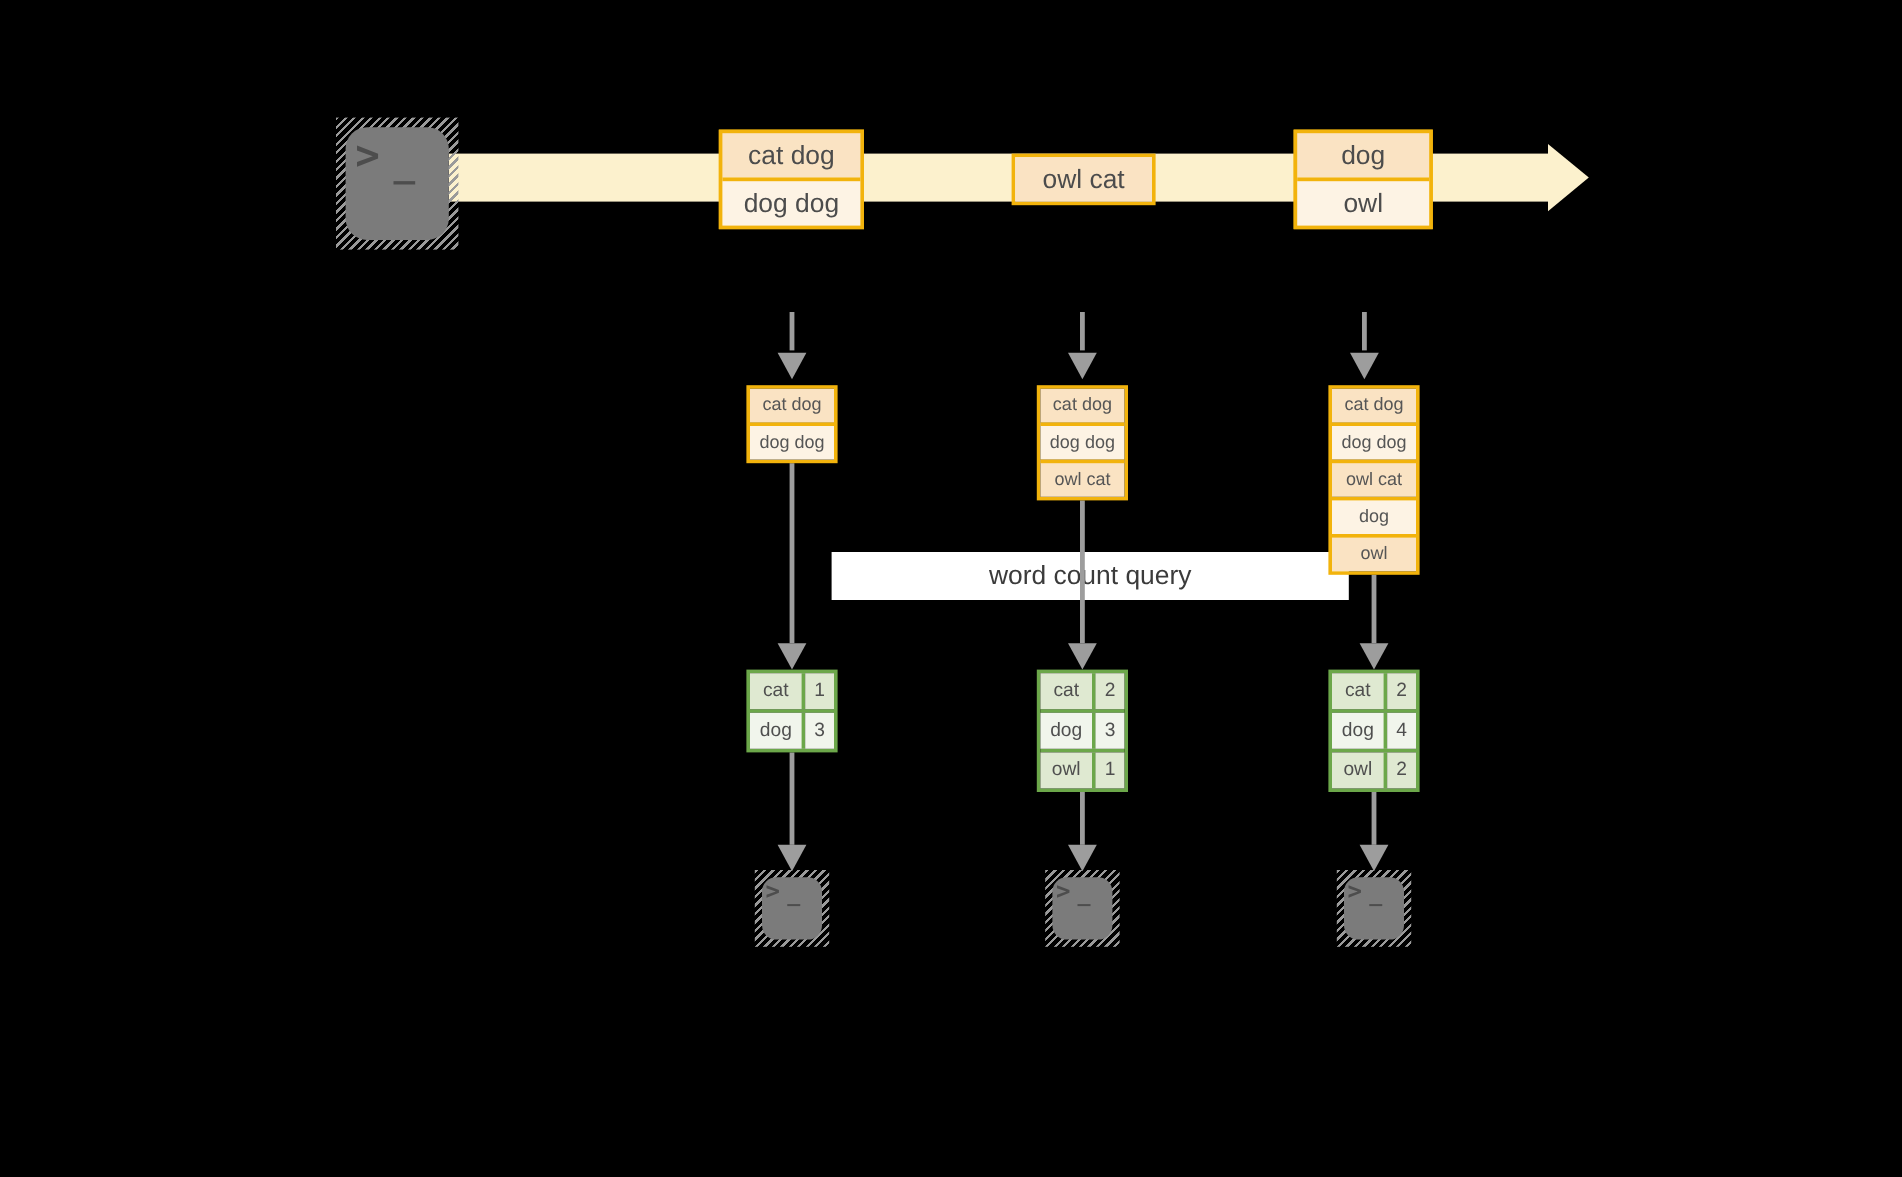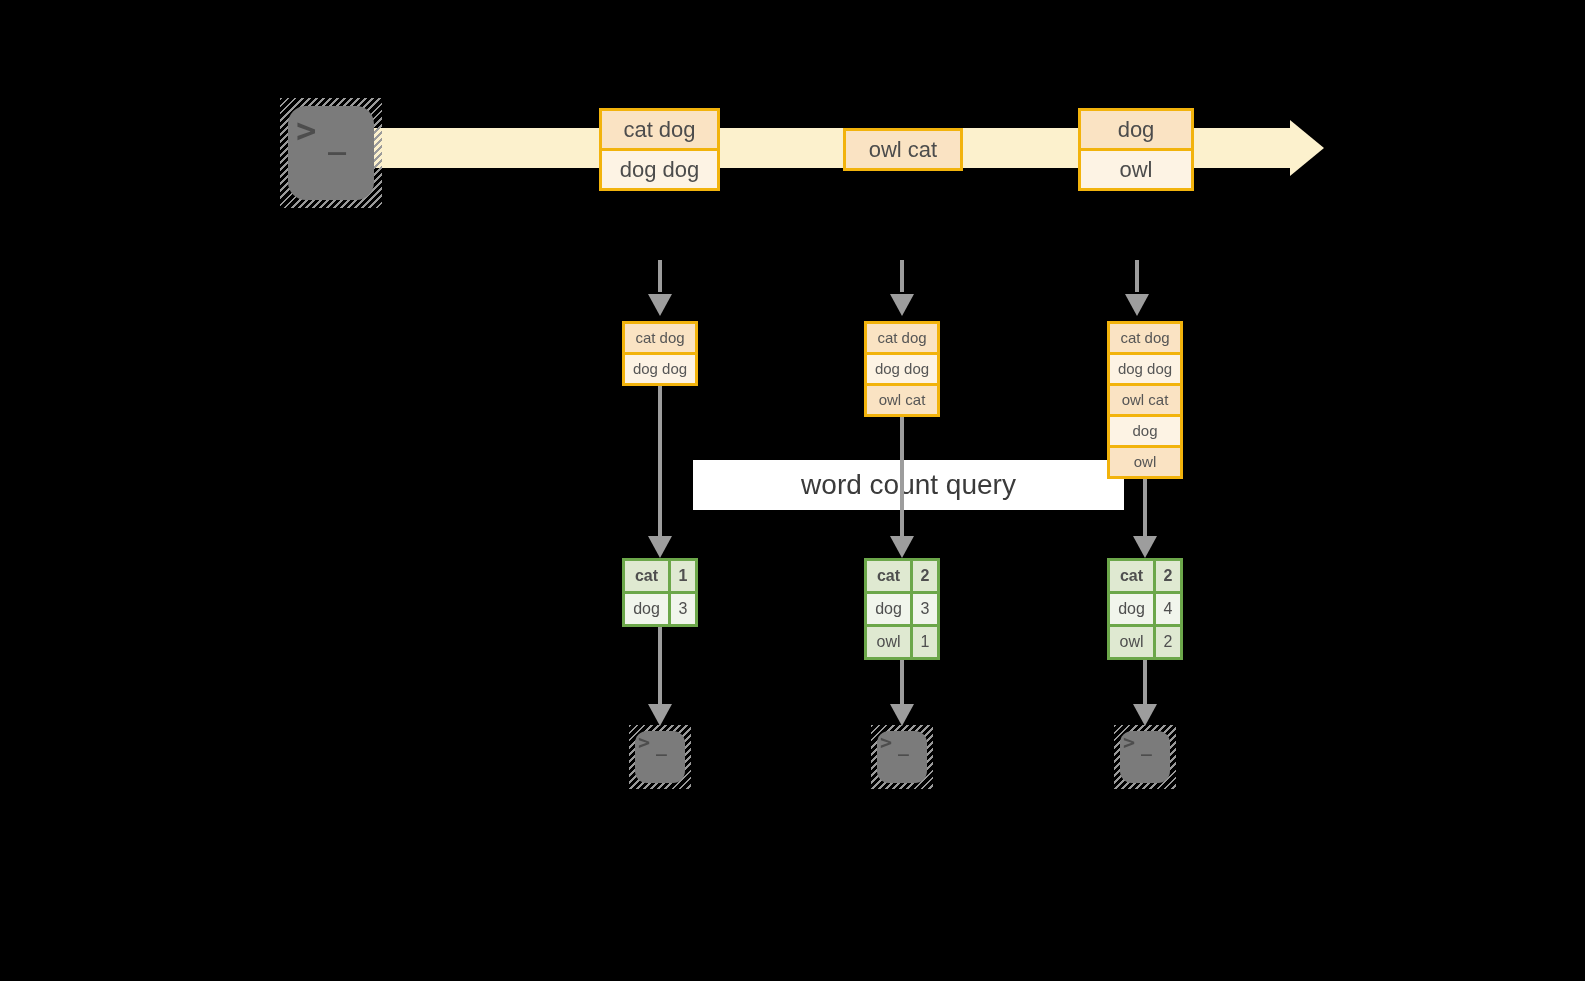--- a/index.html
+++ b/index.html
@@ -38,32 +38,32 @@
   .fa{background:var(--fill-a);} .fb{background:var(--fill-b);}
 
   
   .sbox{position:absolute;border:3px solid var(--orange-border);box-sizing:border-box;width:76px;z-index:4;}
   .scell{height:28px;line-height:28px;text-align:center;font-size:15px;color:var(--text-cell);border-top:3px solid var(--orange-border);}
   .sbox .scell:first-child{border-top:none;}
 
   
   .gtable{position:absolute;border:3px solid var(--green-border);box-sizing:border-box;width:76px;z-index:4;}
   .grow{display:flex;border-top:3px solid var(--green-border);}
-  .gtable .grow:first-child{border-top:none;font-weight:bold;}
+  .gtable .grow:first-child{border-top:none;}
   .gword{width:43px;height:30px;line-height:30px;text-align:center;font-size:16px;color:#4f4f4f;border-right:3px solid var(--green-border);}
   .gnum{width:24px;height:30px;line-height:30px;text-align:center;font-size:16px;color:#4f4f4f;}
 
   
   .shaft{position:absolute;width:4px;background:var(--arrow-gray);z-index:3;}
   .ahead{position:absolute;width:0;height:0;z-index:3;
     border-left:12px solid transparent;border-right:12px solid transparent;border-top:22px solid var(--arrow-gray);}
 
   
-  .qlabel{position:absolute;left:693px;top:460px;width:431px;height:50px;background:var(--label-bg);
-    z-index:1;display:flex;align-items:center;justify-content:center;font-size:28px;color:var(--text-dark);}
+  .qlabel{position:absolute;left:693px;top:460px;width:431px;height:40px;background:var(--label-bg);
+    z-index:1;display:flex;align-items:center;justify-content:center;font-size:22px;color:var(--text-dark);}
 </style>
 </head>
 <body>
 
 <div class="canvas">
 
   <div class="band"></div>
   <div class="band-head"></div>
 
   <div class="term term-src">

